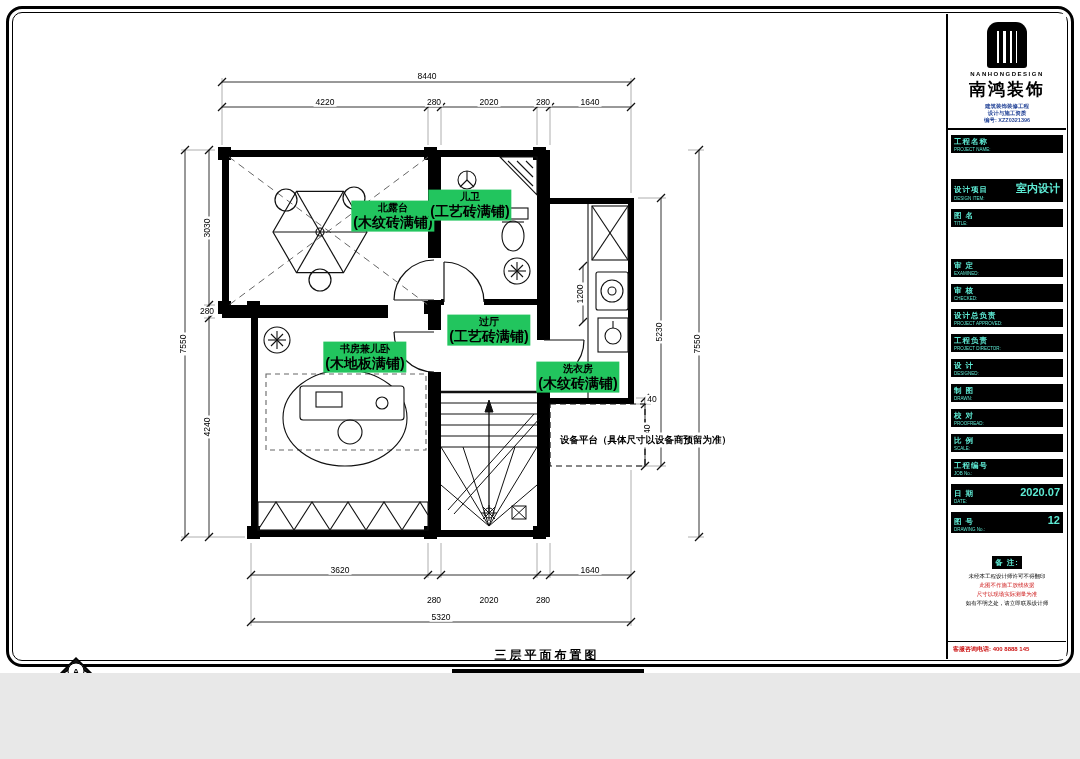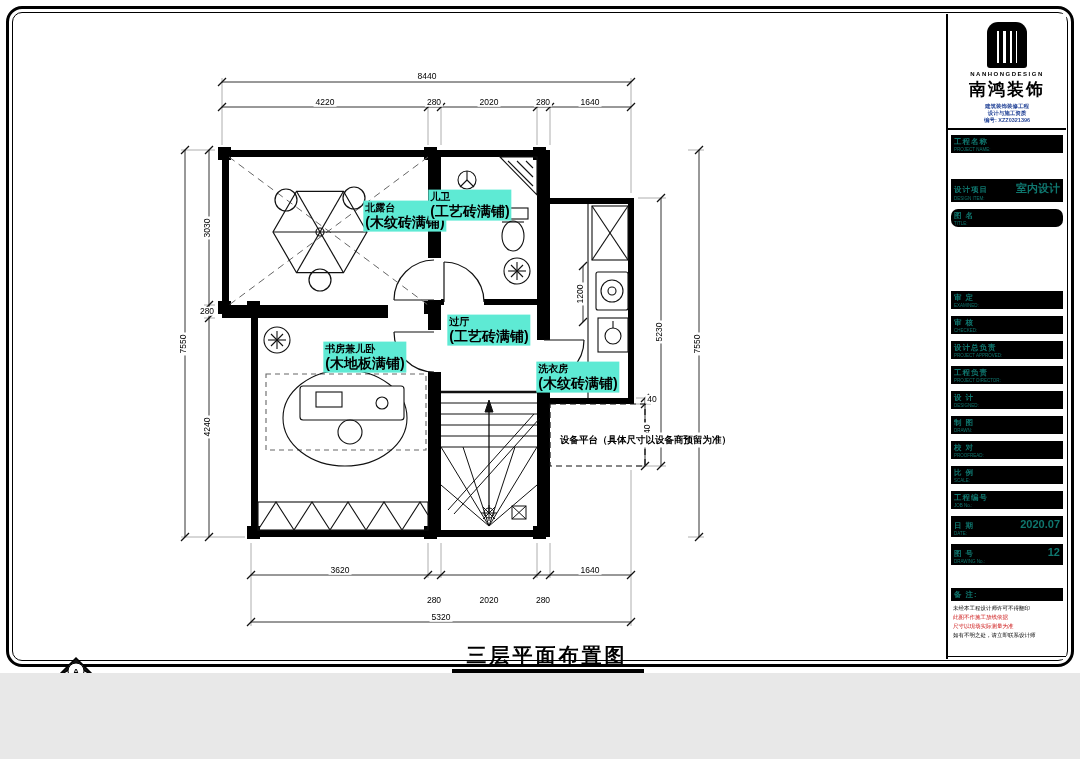--- a/index.html
+++ b/index.html
@@ -6,51 +6,51 @@
   .sheet{position:relative;width:1080px;height:673px;background:#fff;overflow:hidden;
          font-family:"Liberation Sans","DejaVu Sans",sans-serif;color:#000;}
   .frame-outer{position:absolute;inset:6px;border:3px solid #000;border-radius:16px;pointer-events:none;}
   .frame-inner{position:absolute;inset:12px;border:1.5px solid #000;border-radius:10px;pointer-events:none;}
   .plan-svg{position:absolute;left:0;top:0;}
   
   .hdim,.vdim{position:absolute;font-size:8.5px;line-height:1;background:#fff;padding:0 2px;
               white-space:nowrap;transform:translate(-50%,-50%);}
   .vdim{transform:translate(-50%,-50%) rotate(-90deg);}
   
-  .room-label{position:absolute;transform:translate(-50%,-50%);text-align:left;background:#5eead4;
+  .room-label{position:absolute;transform:translate(-50%,-50%);text-align:center;background:#22c55e;
               padding:1px 2px;line-height:1.2;white-space:nowrap;}
   .room-label .rname{display:block;font-size:10px;font-weight:bold;}
   .room-label .rfinish{display:block;font-size:14px;font-weight:bold;}
   .note-label{position:absolute;transform:translate(0,-50%);background:#fff;font-size:9.5px;
               font-weight:bold;white-space:nowrap;padding:1px 2px;}
   .plan-title{position:absolute;left:547px;top:655px;transform:translate(-50%,-50%);
-              font-size:20px;font-weight:bold;letter-spacing:3px;white-space:nowrap;}
+              font-size:12px;font-weight:bold;letter-spacing:3px;white-space:nowrap;}
   .title-bar1{position:absolute;left:452px;top:669px;width:192px;height:4px;background:#000;}
   .title-bar2{position:absolute;left:452px;top:676px;width:192px;height:1px;background:#000;}
   .compass{position:absolute;left:42px;top:656px;}
   
   .tb{position:absolute;top:14px;right:14px;bottom:14px;width:118px;border-left:2px solid #000;
       display:flex;flex-direction:column;background:#fff;overflow:hidden;}
   .tb-logo{text-align:center;padding:6px 20px 4px;border-bottom:2px solid #000;}
   .tb-logo-icon{width:40px;height:46px;margin:2px auto 3px;background:#000;
                 border-radius:11px 11px 3px 3px;display:flex;align-items:flex-end;justify-content:center;}
   .tb-logo-stripes{width:20px;height:32px;margin-bottom:5px;
                    background:repeating-linear-gradient(90deg,#fff 0 2.5px,#000 2.5px 6.5px);}
   .tb-logo-latin{font-size:6px;letter-spacing:1.5px;font-weight:bold;}
   .tb-logo-brand{font-size:17px;font-weight:bold;letter-spacing:2px;margin:1px 0 2px;}
   .tb-creds{font-size:5.5px;color:#2b4a9b;line-height:1.3;font-weight:bold;}
   .tb-fields{padding:5px 3px 0 3px;}
-  .tb-bar{background:#000;color:#0f766e;padding:2px 3px 1px;margin-bottom:7px;}
+  .tb-bar{background:#000;color:#5eead4;padding:2px 3px 1px;margin-bottom:7px;}
   .tb-bar .line1{display:flex;justify-content:space-between;align-items:baseline;
                  font-size:7.5px;font-weight:bold;letter-spacing:1px;}
   .tb-bar .en{display:block;font-size:4.5px;letter-spacing:0;font-weight:normal;}
   .tb-bar .val{font-size:11px;font-weight:bold;letter-spacing:0;}
   .gap-lg{margin-bottom:26px;}
-  .gap-xl{margin-bottom:64px;border-radius:7px;}
-  .tb-remarks{flex:1;padding:16px 3px;display:flex;flex-direction:column;}
+  .gap-xl{margin-bottom:32px;}
+  .tb-remarks{flex:1;padding:16px 3px;display:flex;flex-direction:column;align-items:center;}
   .remark-line{font-size:5.5px;line-height:1.6;padding:0 2px;}
   .remark-line.red{color:#cc1111;}
   .tb-hotline{font-size:6px;color:#cc1111;font-weight:bold;padding:3px 5px 5px;border-top:1px solid #000;}
 </style>
 </head>
 <body>
 
 <div class="sheet">
   <div class="frame-outer"></div>
   <div class="frame-inner"></div>
@@ -292,21 +292,21 @@
   <span class="vdim" style="left:647px;top:434px">1240</span>
   <span class="vdim" style="left:580px;top:294px">1200</span>
 
   <span class="hdim" style="left:340px;top:570px">3620</span>
   <span class="hdim" style="left:434px;top:600px">280</span>
   <span class="hdim" style="left:489px;top:600px">2020</span>
   <span class="hdim" style="left:543px;top:600px">280</span>
   <span class="hdim" style="left:590px;top:570px">1640</span>
   <span class="hdim" style="left:441px;top:617px">5320</span>
 
-  <div class="room-label" style="left:405px;top:216px">
+  <div class="room-label" style="left:393px;top:216px">
     <span class="rname">北露台</span>
     <span class="rfinish">(木纹砖满铺)</span>
   </div>
   <div class="room-label" style="left:470px;top:205px">
     <span class="rname">儿卫</span>
     <span class="rfinish">(工艺砖满铺)</span>
   </div>
   <div class="room-label" style="left:489px;top:330px">
     <span class="rname">过厅</span>
     <span class="rfinish">(工艺砖满铺)</span>

